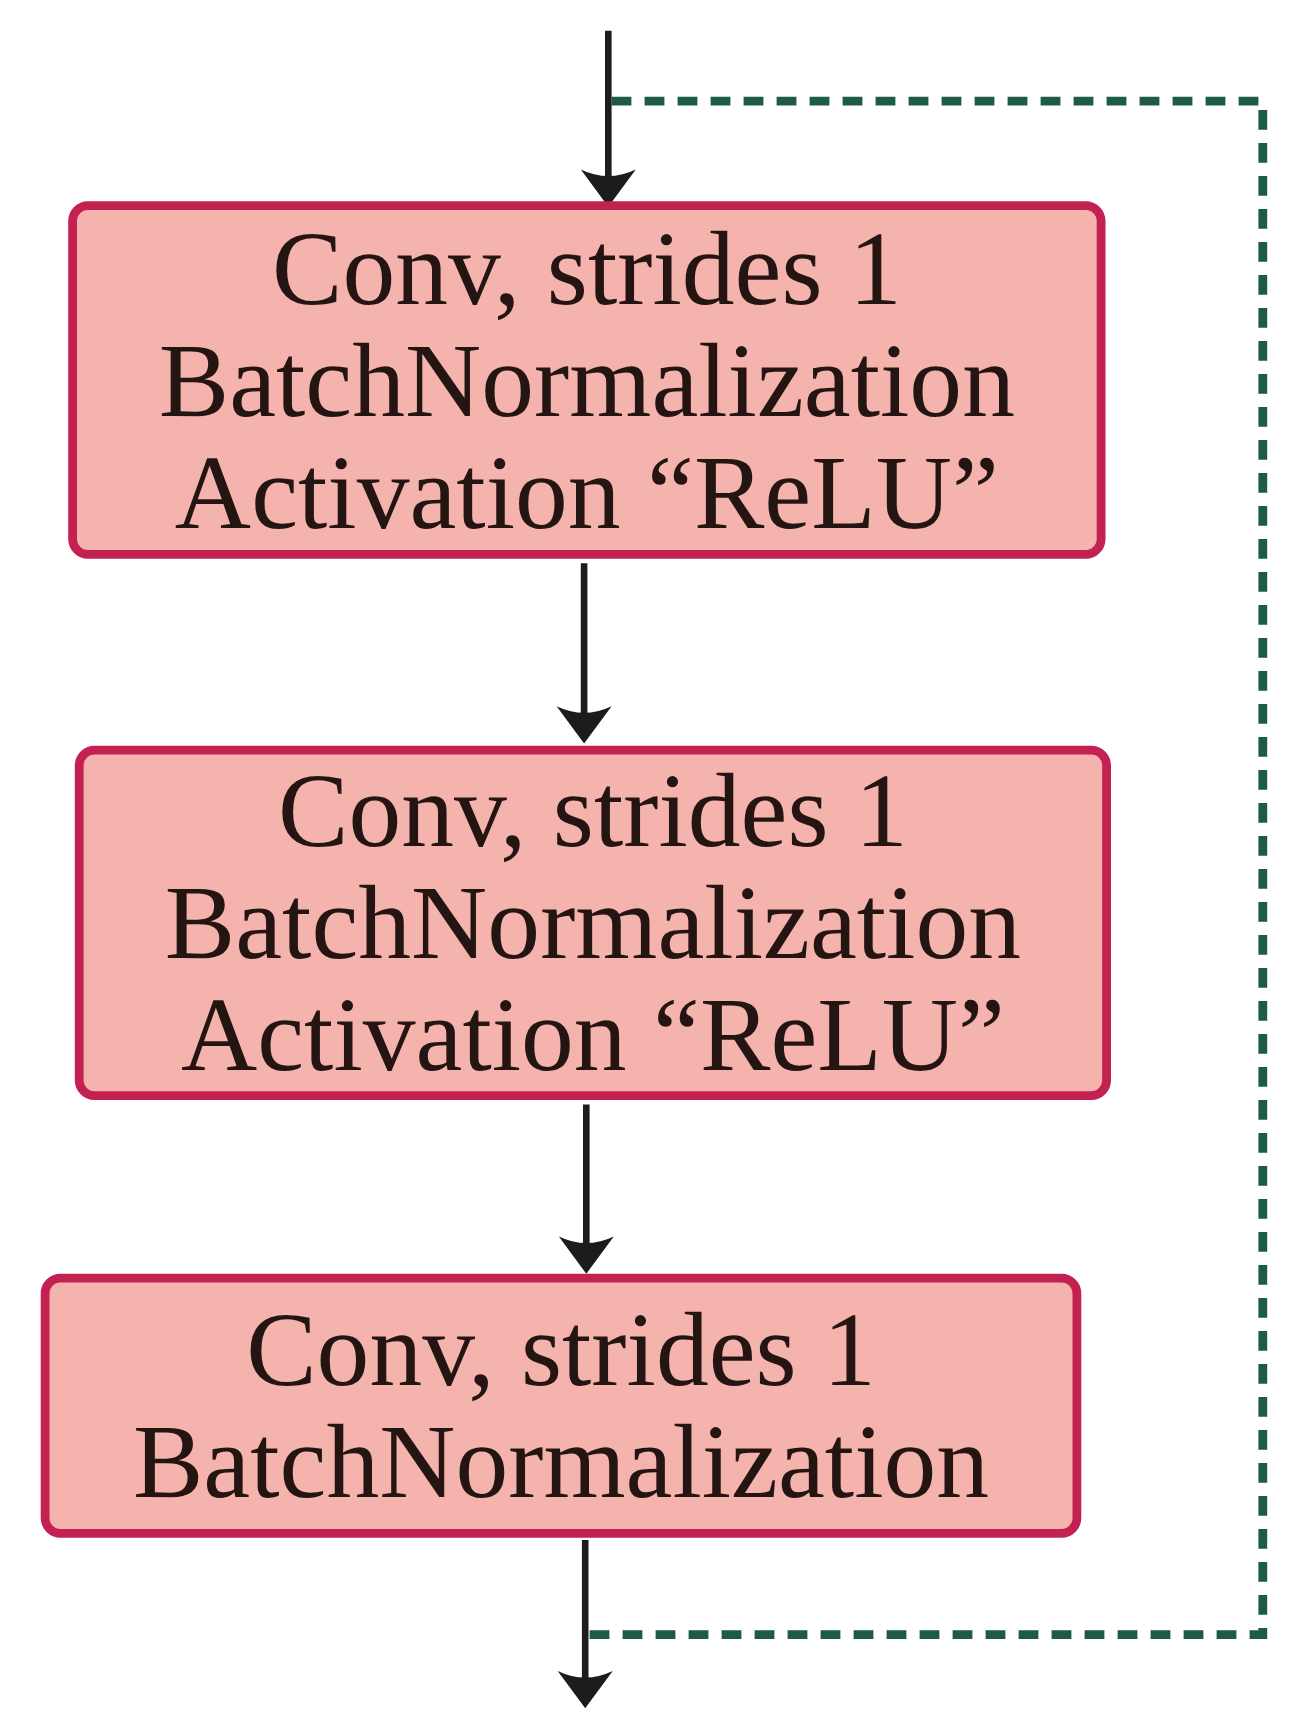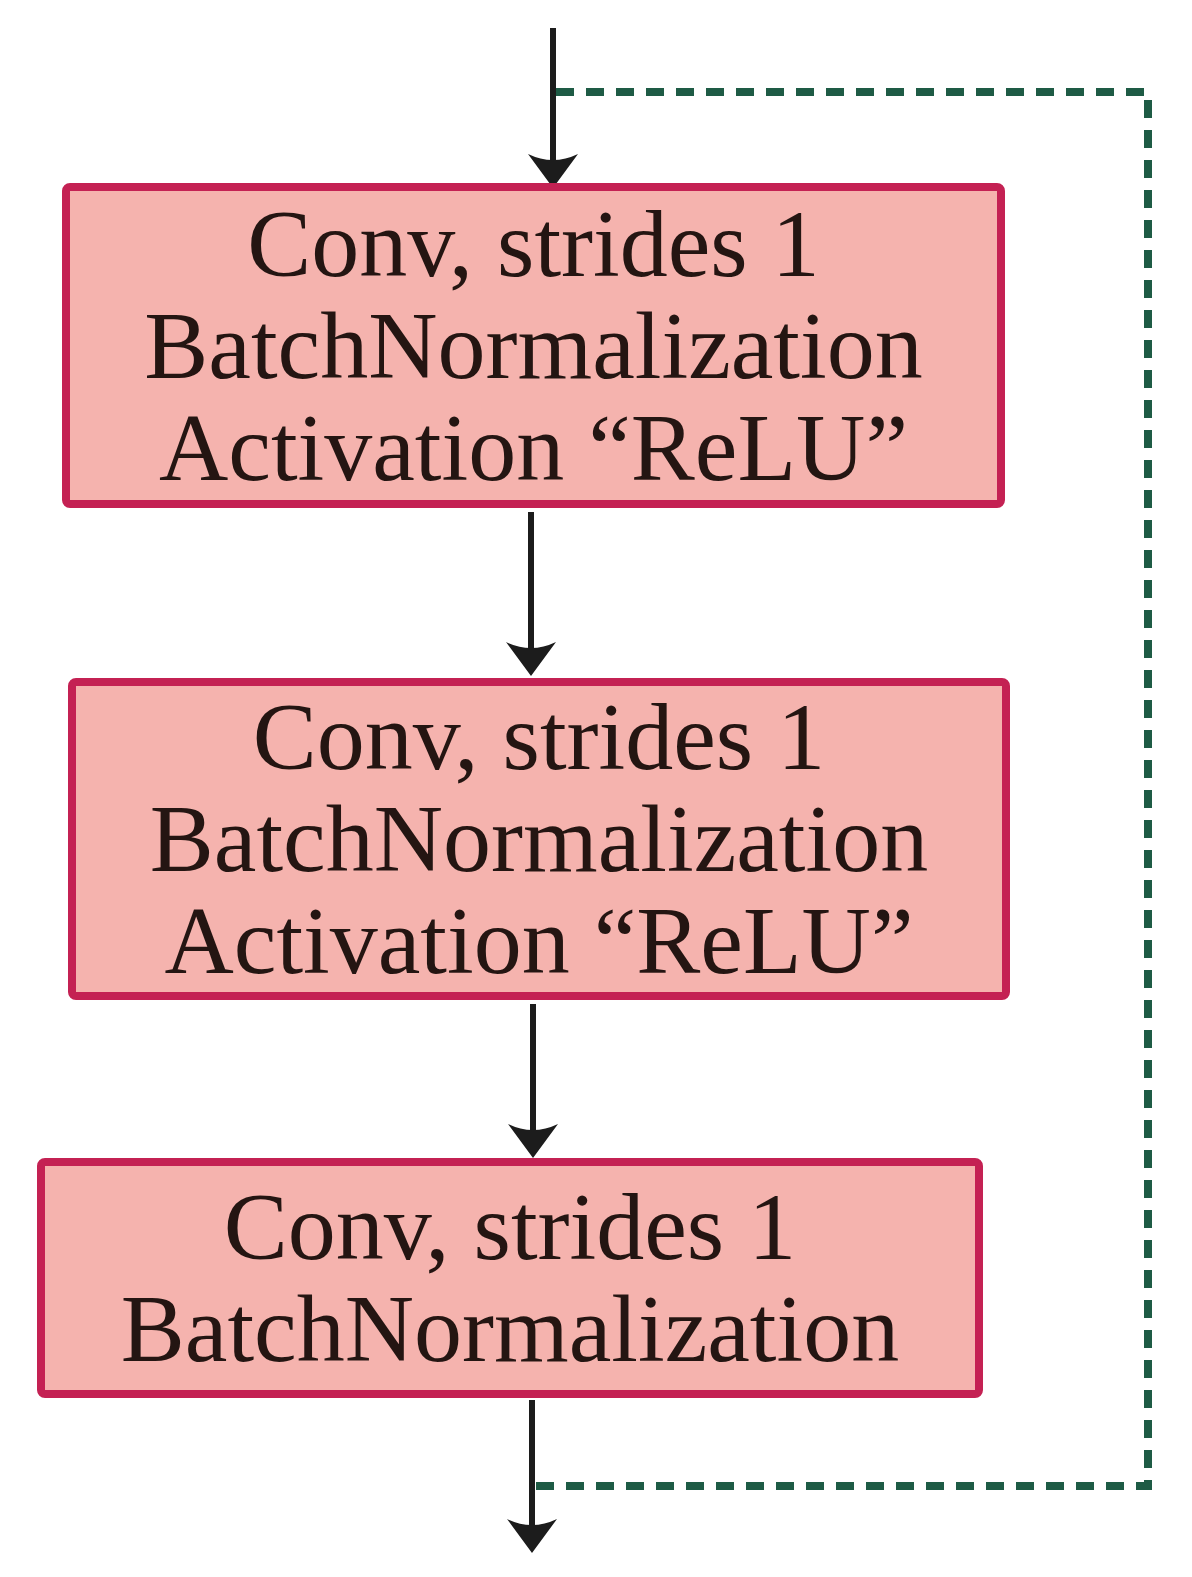--- a/index.html
+++ b/index.html
@@ -21,21 +21,21 @@
     top: 0;
     width: 1192px;
     height: 1577px;
     pointer-events: none;
   }
   .node {
     position: absolute;
     box-sizing: border-box;
     background: var(--node-fill, #f5b3ae);
     border: 8px solid var(--node-border, #c42153);
-    border-radius: 8px;
+    border-radius: 18px;
     display: flex;
     flex-direction: column;
     align-items: center;
     justify-content: center;
     text-align: center;
     color: var(--text, #241512);
   }
   .node .line {
     font-size: 96px;
     line-height: 102px;

